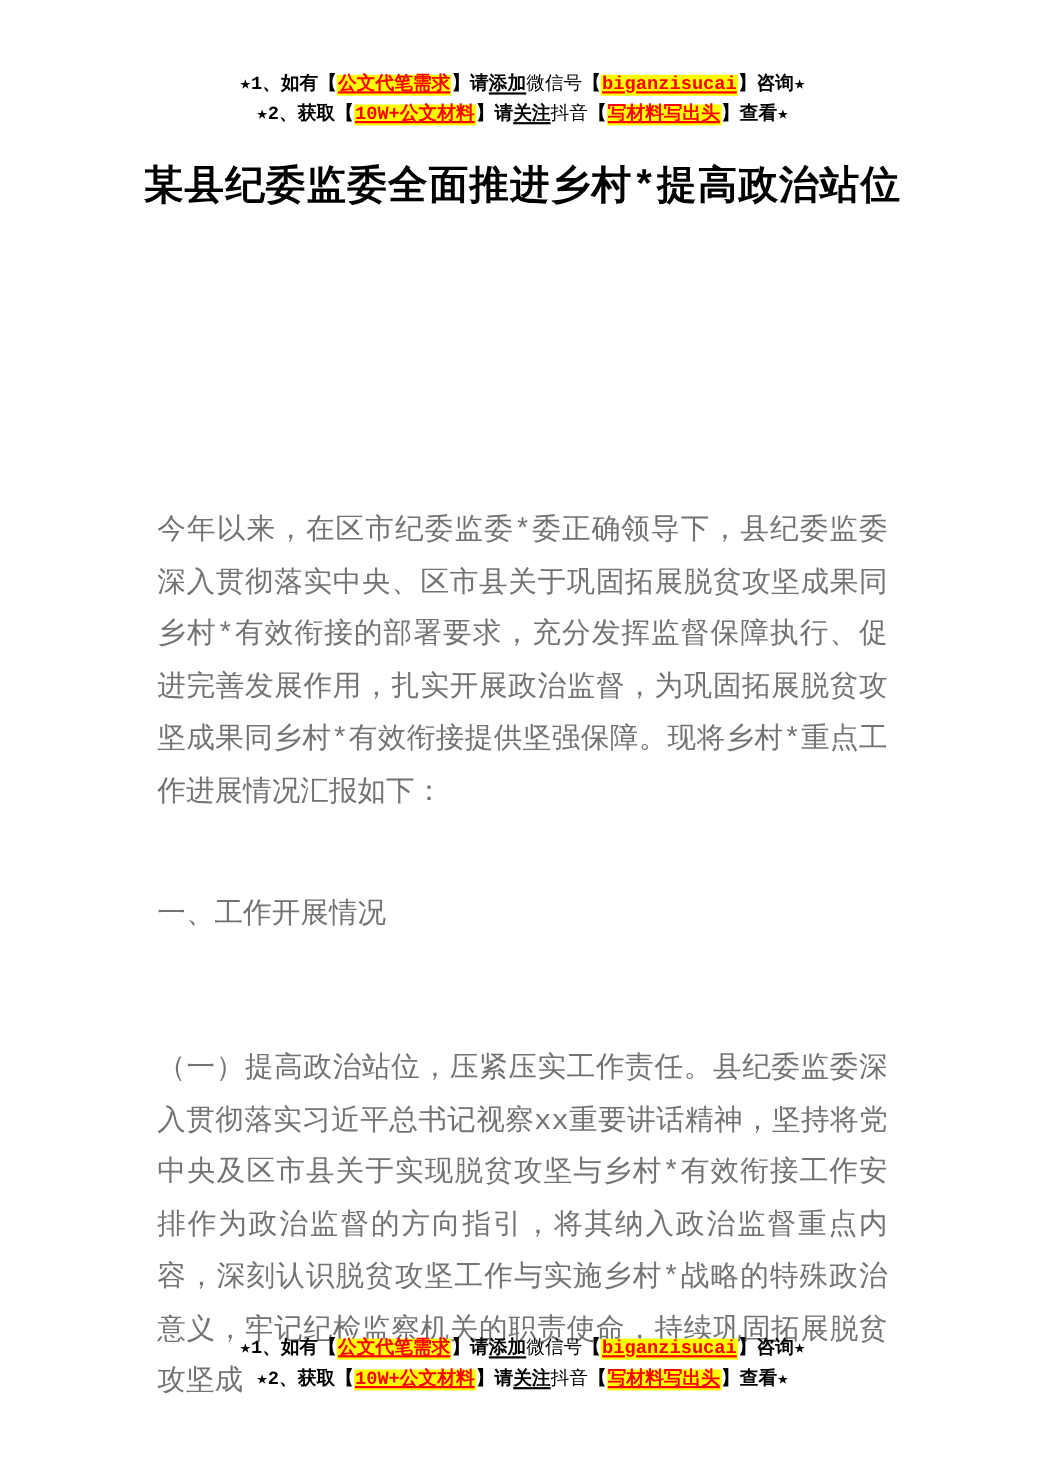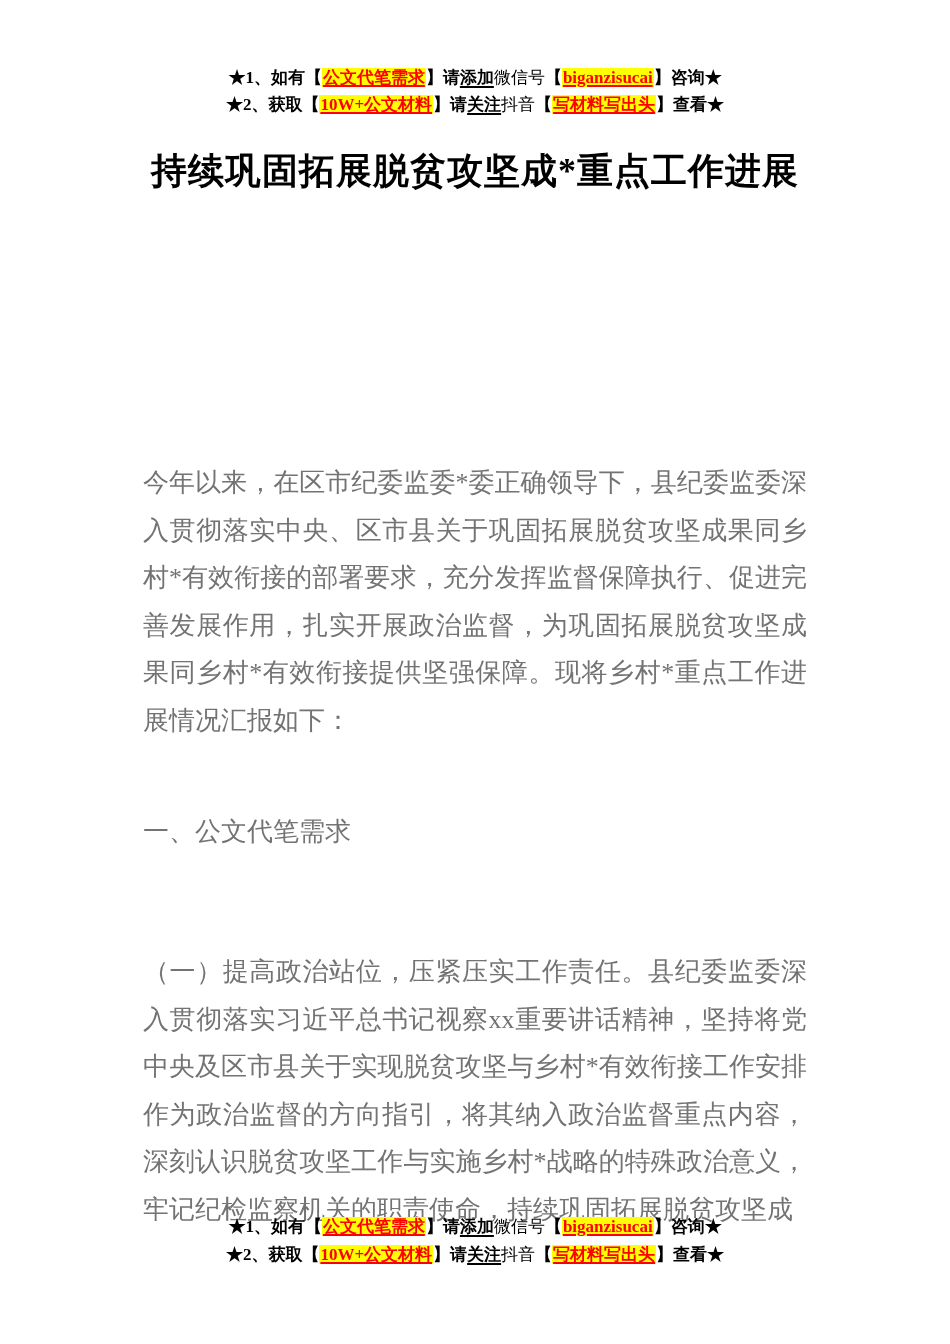--- a/index.html
+++ b/index.html
@@ -6,21 +6,21 @@
     margin: 0;
     padding: 0;
     background: #ffffff;
   }
   .page {
     position: relative;
     width: 950px;
     height: 1344px;
     background: #ffffff;
     overflow: hidden;
-    font-family: Liberation Serif, serif;
+    font-family: Liberation Mono, monospace;
     color: #000000;
   }
 
   
   .promo {
     position: absolute;
     left: 0;
     width: 100%;
     text-align: center;
     font-size: 17px;
@@ -86,25 +86,25 @@
 
   <div class="promo header">
     <div>
       <span>★1、如有【</span><span class="seg-hl">公文代笔需求</span><span>】请</span><span class="seg-u">添加</span><span class="seg-reg">微信号</span><span>【</span><span class="seg-hl">biganzisucai</span><span>】咨询★</span>
     </div>
     <div>
       <span>★2、获取【</span><span class="seg-hl">10W+公文材料</span><span>】请</span><span class="seg-u">关注</span><span class="seg-reg">抖音</span><span>【</span><span class="seg-hl">写材料写出头</span><span>】查看★</span>
     </div>
   </div>
 
-  <h1 class="doc-title line1">持续巩固拓展脱贫攻坚成*重点工作进展</h1>
+  <h1 class="doc-title line1">某县纪委监委全面推进乡村*提高政治站位</h1>
 
   <p class="body-text para-intro">今年以来，在区市纪委监委*委正确领导下，县纪委监委深入贯彻落实中央、区市县关于巩固拓展脱贫攻坚成果同乡村*有效衔接的部署要求，充分发挥监督保障执行、促进完善发展作用，扎实开展政治监督，为巩固拓展脱贫攻坚成果同乡村*有效衔接提供坚强保障。现将乡村*重点工作进展情况汇报如下：</p>
 
-  <h2 class="body-text section-head">一、公文代笔需求</h2>
+  <h2 class="body-text section-head">一、工作开展情况</h2>
 
   <p class="body-text para-section1">（一）提高政治站位，压紧压实工作责任。县纪委监委深入贯彻落实习近平总书记视察xx重要讲话精神，坚持将党中央及区市县关于实现脱贫攻坚与乡村*有效衔接工作安排作为政治监督的方向指引，将其纳入政治监督重点内容，深刻认识脱贫攻坚工作与实施乡村*战略的特殊政治意义，牢记纪检监察机关的职责使命，持续巩固拓展脱贫攻坚成</p>
 
   <div class="promo footer">
     <div>
       <span>★1、如有【</span><span class="seg-hl">公文代笔需求</span><span>】请</span><span class="seg-u">添加</span><span class="seg-reg">微信号</span><span>【</span><span class="seg-hl">biganzisucai</span><span>】咨询★</span>
     </div>
     <div>
       <span>★2、获取【</span><span class="seg-hl">10W+公文材料</span><span>】请</span><span class="seg-u">关注</span><span class="seg-reg">抖音</span><span>【</span><span class="seg-hl">写材料写出头</span><span>】查看★</span>
     </div>

